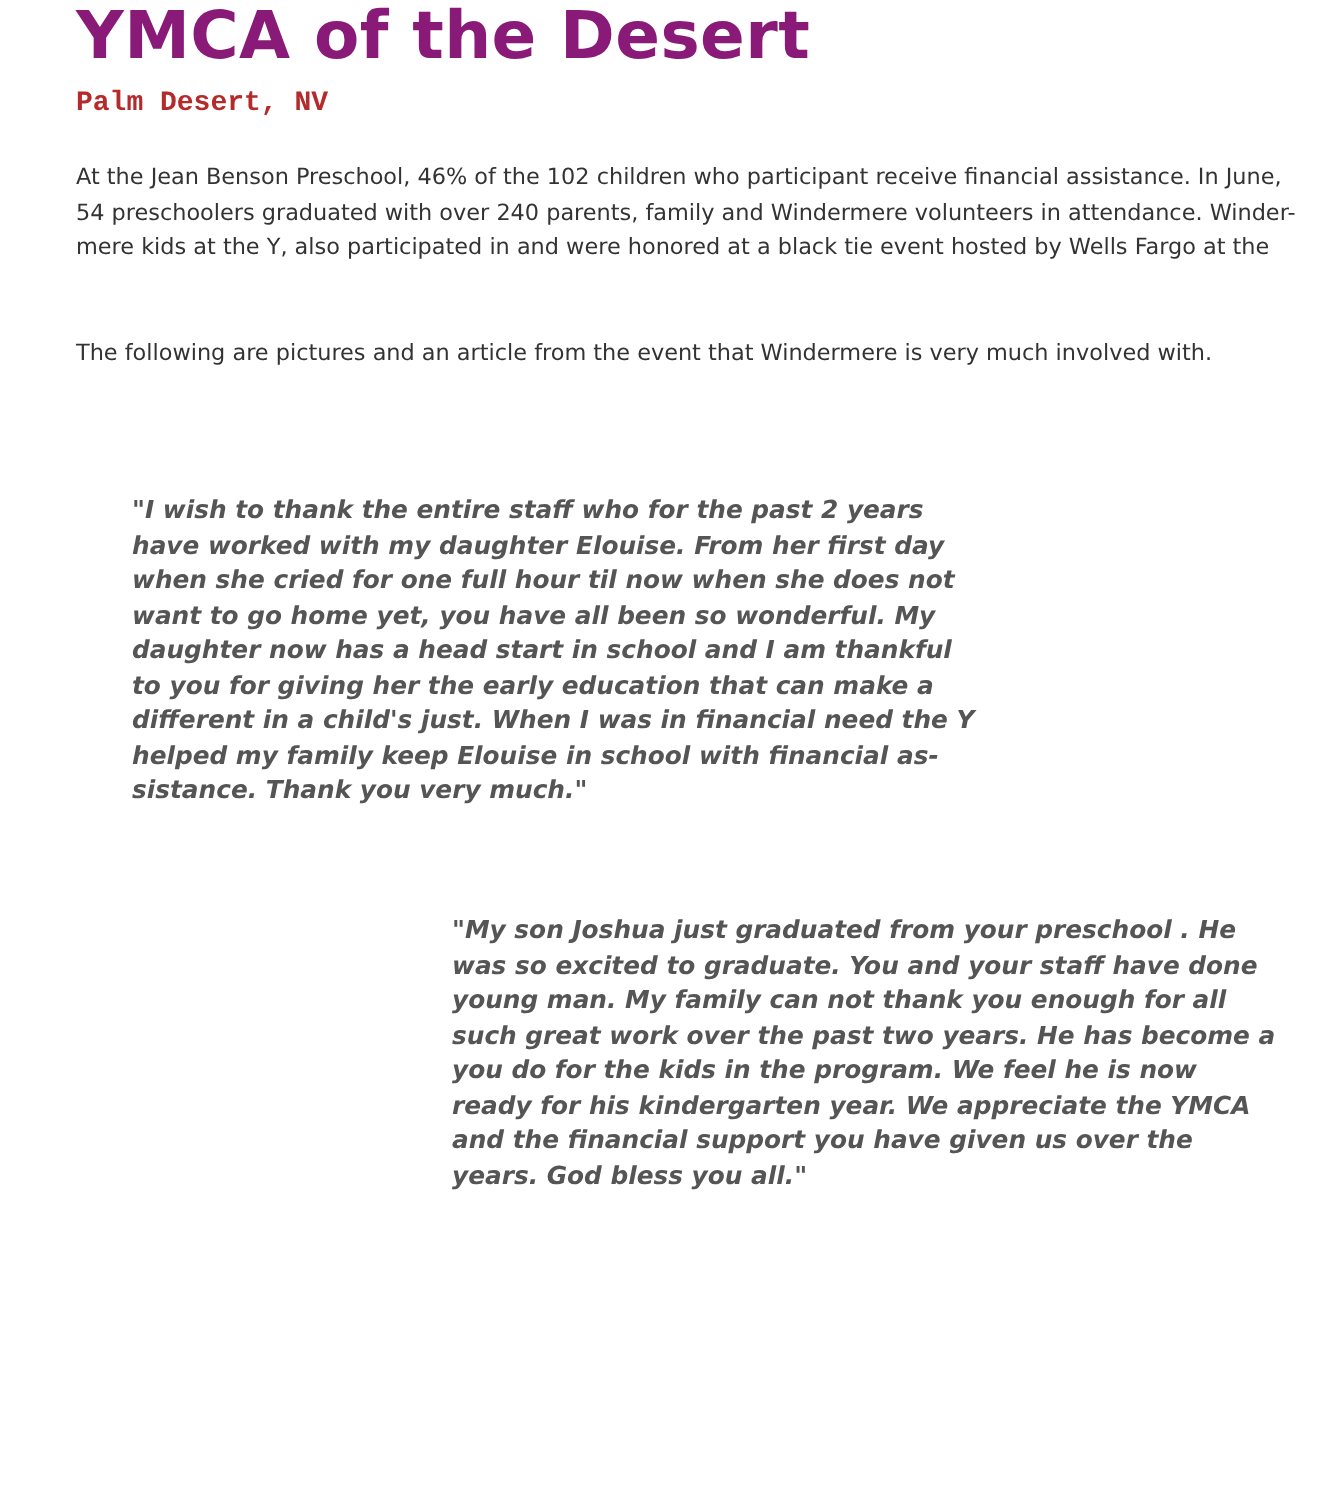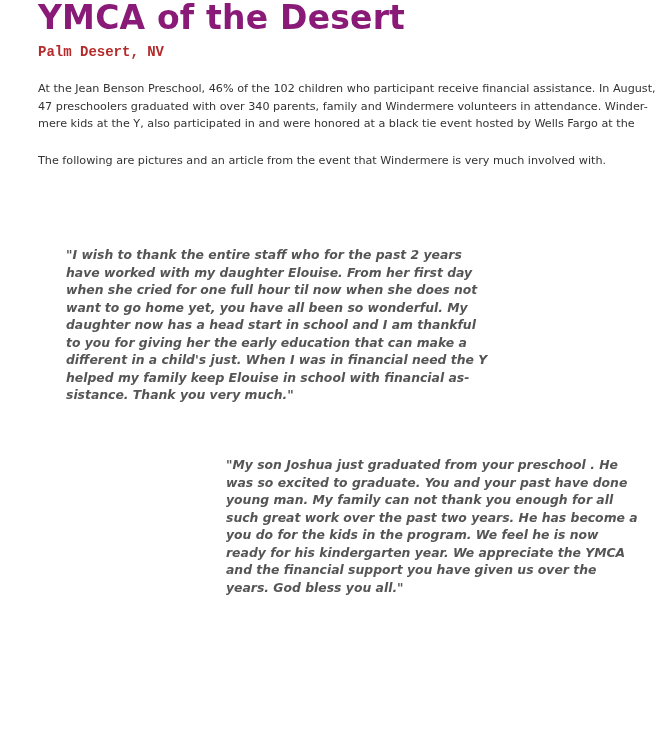--- a/index.html
+++ b/index.html
@@ -45,21 +45,21 @@
       margin: 0;
       font-family: "DejaVu Sans", sans-serif;
       font-size: 11.2px;
       line-height: 17.5px;
       color: #333333;
     }
     .intro .line { display: block; white-space: nowrap; }
     .following {
       position: absolute;
       left: 38px;
-      top: 152px;
+      top: 168px;
       margin: 0;
       font-family: "DejaVu Sans", sans-serif;
       font-size: 11.2px;
       line-height: 17px;
       color: #333333;
       white-space: nowrap;
     }
     .quote {
       position: absolute;
       margin: 0;
@@ -74,41 +74,41 @@
     .quote-1 { left: 66px; top: 246px; }
     .quote-2 { left: 226px; top: 456px; }
   </style>
 </head>
 <body>
 
 <h1 class="title">YMCA of the Desert</h1>
 <h2 class="subtitle">Palm Desert, NV</h2>
 
 <p class="intro">
-  <span class="line">At the Jean Benson Preschool, 46% of the 102 children who participant receive financial assistance.  In August,</span>
-  <span class="line">47 preschoolers graduated with over 340 parents, family and Windermere volunteers in attendance.  Winder-</span>
+  <span class="line">At the Jean Benson Preschool, 46% of the 102 children who participant receive financial assistance.  In June,</span>
+  <span class="line">54 preschoolers graduated with over 240 parents, family and Windermere volunteers in attendance.  Winder-</span>
   <span class="line">mere kids at the Y, also participated in and were honored at a black tie event hosted by Wells Fargo at the</span>
 </p>
 
 <p class="following">The following are pictures and an article from the event that Windermere is very much involved with.</p>
 
 <blockquote class="quote quote-1">
   <span class="line">"I wish to thank the entire staff who for the past 2 years</span>
   <span class="line">have worked with my daughter Elouise. From her first day</span>
   <span class="line">when she cried for one full hour til now when she does not</span>
   <span class="line">want to go home yet, you have all been so wonderful. My</span>
   <span class="line">daughter now has a head start in school and I am thankful</span>
   <span class="line">to you for giving her the early education that can make a</span>
   <span class="line">different in a child's just. When I was in financial need the Y</span>
   <span class="line">helped my family keep Elouise in school with financial as-</span>
   <span class="line">sistance.   Thank you very much."</span>
 </blockquote>
 
 <blockquote class="quote quote-2">
   <span class="line">"My son Joshua just graduated from your preschool . He</span>
-  <span class="line">was so excited to graduate. You and your past have done</span>
+  <span class="line">was so excited to graduate. You and your staff have done</span>
   <span class="line">young man. My family can not thank you enough for all</span>
   <span class="line">such great work over the past two years. He has become a</span>
   <span class="line">you do for the kids in the program. We feel he is now</span>
   <span class="line">ready for his kindergarten year. We appreciate the YMCA</span>
   <span class="line">and the financial support you have given us over the</span>
   <span class="line">years. God bless you all."</span>
 </blockquote>
 
 </body></html>

